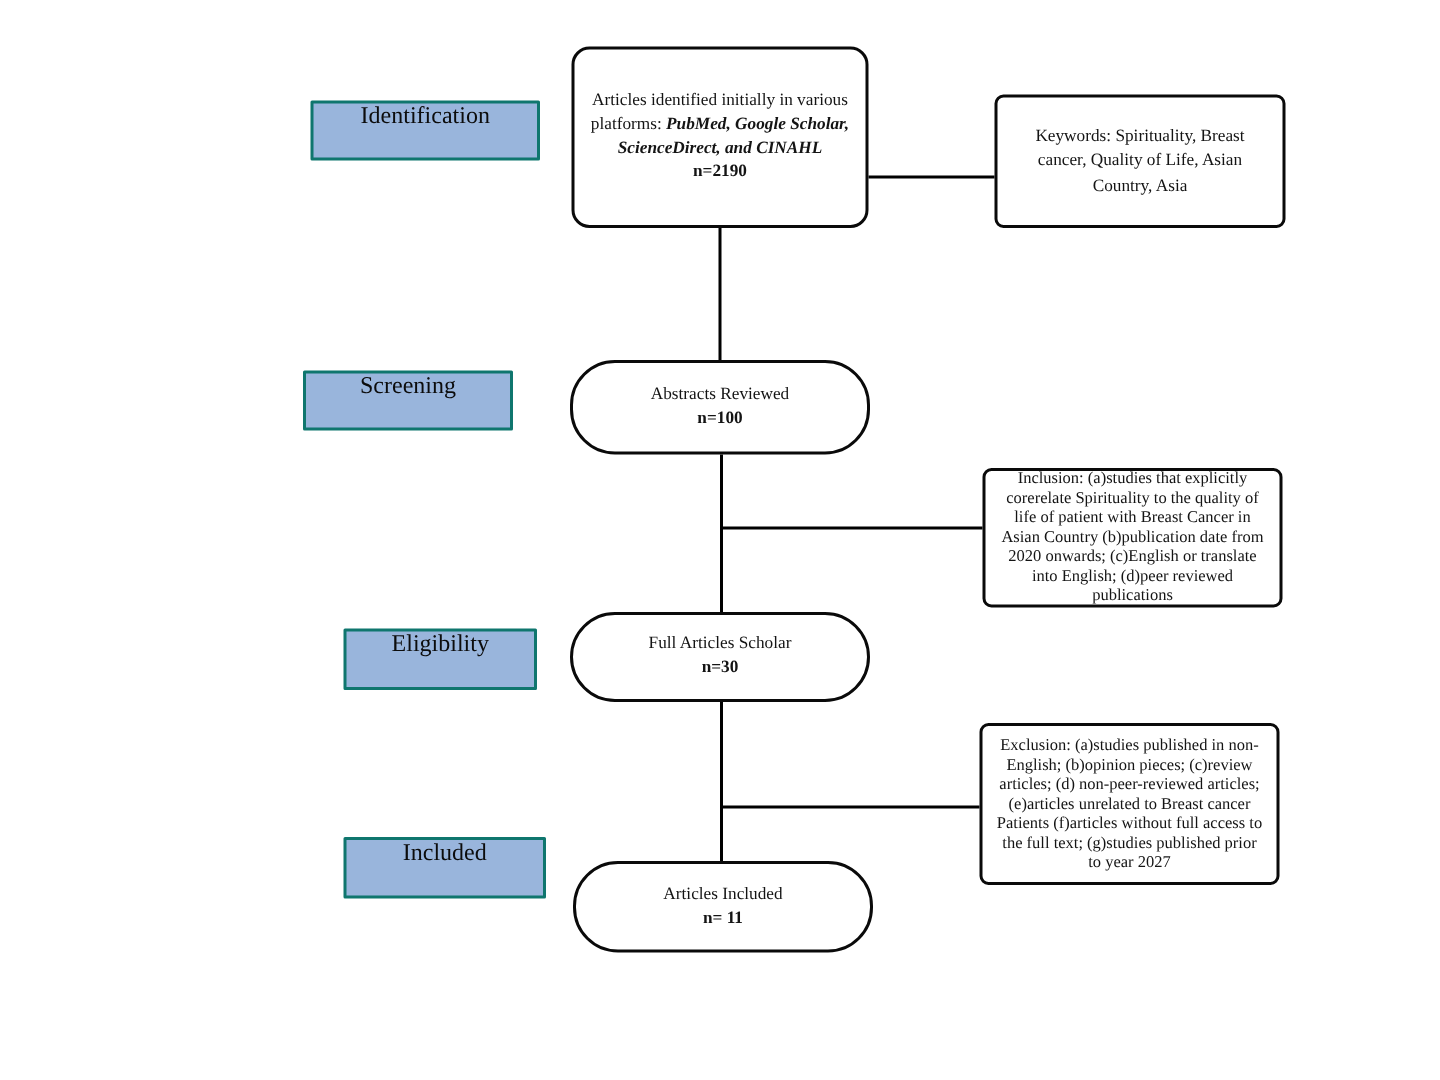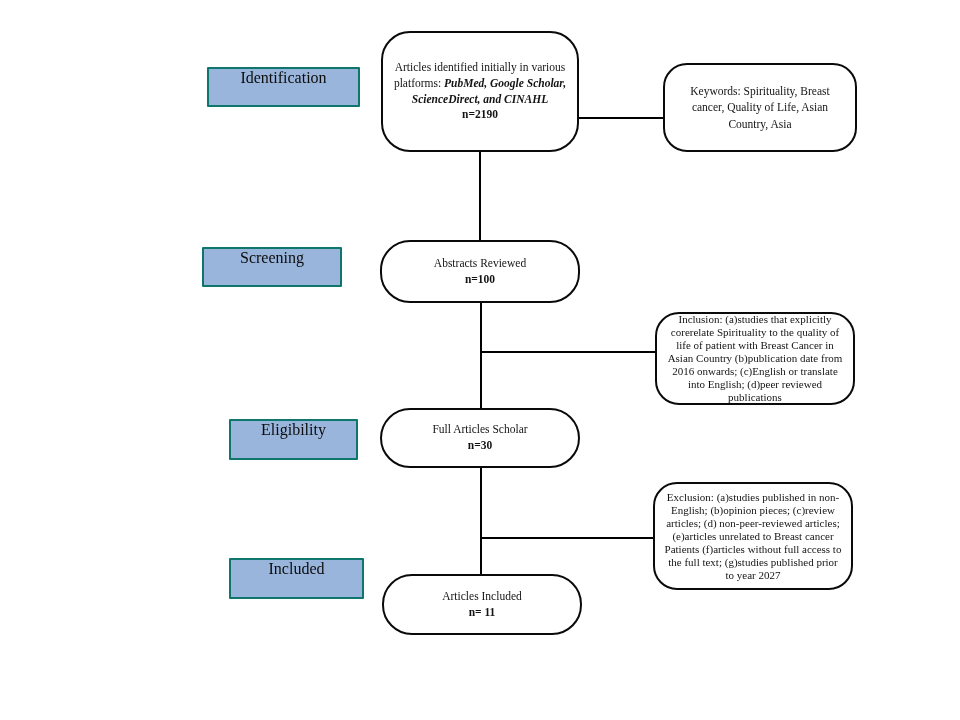--- a/index.html
+++ b/index.html
@@ -37,21 +37,21 @@
     justify-content: center;
     text-align: center;
     font-size: 11.5px;
     line-height: 1.35;
   }
   
   .side-box {
     position: absolute;
     background: #ffffff;
     border: 2.5px solid #0a0a0a;
-    border-radius: 24px;
+    border-radius: 6px;
     display: flex;
     align-items: center;
     justify-content: center;
     text-align: center;
     font-size: 11px;
     line-height: 13px;
   }
   .side-box .inner { padding: 2px 8px; }
   .flow-box .inner { padding: 0 10px; }
   .bi { font-weight: bold; font-style: italic; }
@@ -76,21 +76,21 @@
   <div class="stage" style="left:202px; top:247px; width:140px; height:40px;">
     <span>Screening</span>
   </div>
   <div class="stage" style="left:229px; top:419px; width:129px; height:41px;">
     <span>Eligibility</span>
   </div>
   <div class="stage" style="left:229px; top:558px; width:135px; height:41px;">
     <span>Included</span>
   </div>
 
-  <div class="flow-box" style="left:381px; top:31px; width:198px; height:121px; border-radius:29px;">
+  <div class="flow-box" style="left:381px; top:31px; width:198px; height:121px; border-radius:12px;">
     <div class="inner">
       <span>Articles identified initially in various platforms: </span><span class="bi">PubMed, Google Scholar, ScienceDirect, and  CINAHL</span>
       <div class="count">n=2190</div>
     </div>
   </div>
 
   <div class="flow-box" style="left:380px; top:240px; width:200px; height:63px;">
     <div>Abstracts Reviewed</div>
     <div class="count">n=100</div>
   </div>
@@ -103,20 +103,20 @@
   <div class="flow-box" style="left:382px; top:574px; width:200px; height:61px;">
     <div>Articles Included</div>
     <div class="count">n= 11</div>
   </div>
 
   <div class="side-box" style="left:663px; top:63px; width:194px; height:89px; font-size:11.5px; line-height:1.4;">
     <div class="inner">Keywords: Spirituality, Breast cancer, Quality of Life, Asian Country, Asia</div>
   </div>
 
   <div class="side-box" style="left:655px; top:312px; width:200px; height:93px;">
-    <div class="inner">Inclusion: (a)studies that explicitly corerelate Spirituality to the quality of life of patient with Breast Cancer in Asian Country (b)publication date from 2016 onwards; (c)English or translate into English; (d)peer reviewed publications</div>
+    <div class="inner">Inclusion: (a)studies that explicitly corerelate Spirituality to the quality of life of patient with Breast Cancer in Asian Country (b)publication date from 2020 onwards; (c)English or translate into English; (d)peer reviewed publications</div>
   </div>
 
   <div class="side-box" style="left:653px; top:482px; width:200px; height:108px;">
     <div class="inner">Exclusion: (a)studies published in non-English; (b)opinion pieces; (c)review articles; (d) non-peer-reviewed articles; (e)articles unrelated to Breast cancer Patients (f)articles without full access to the full text; (g)studies published prior to year 2027</div>
   </div>
 
 </div>
 
 </body></html>

